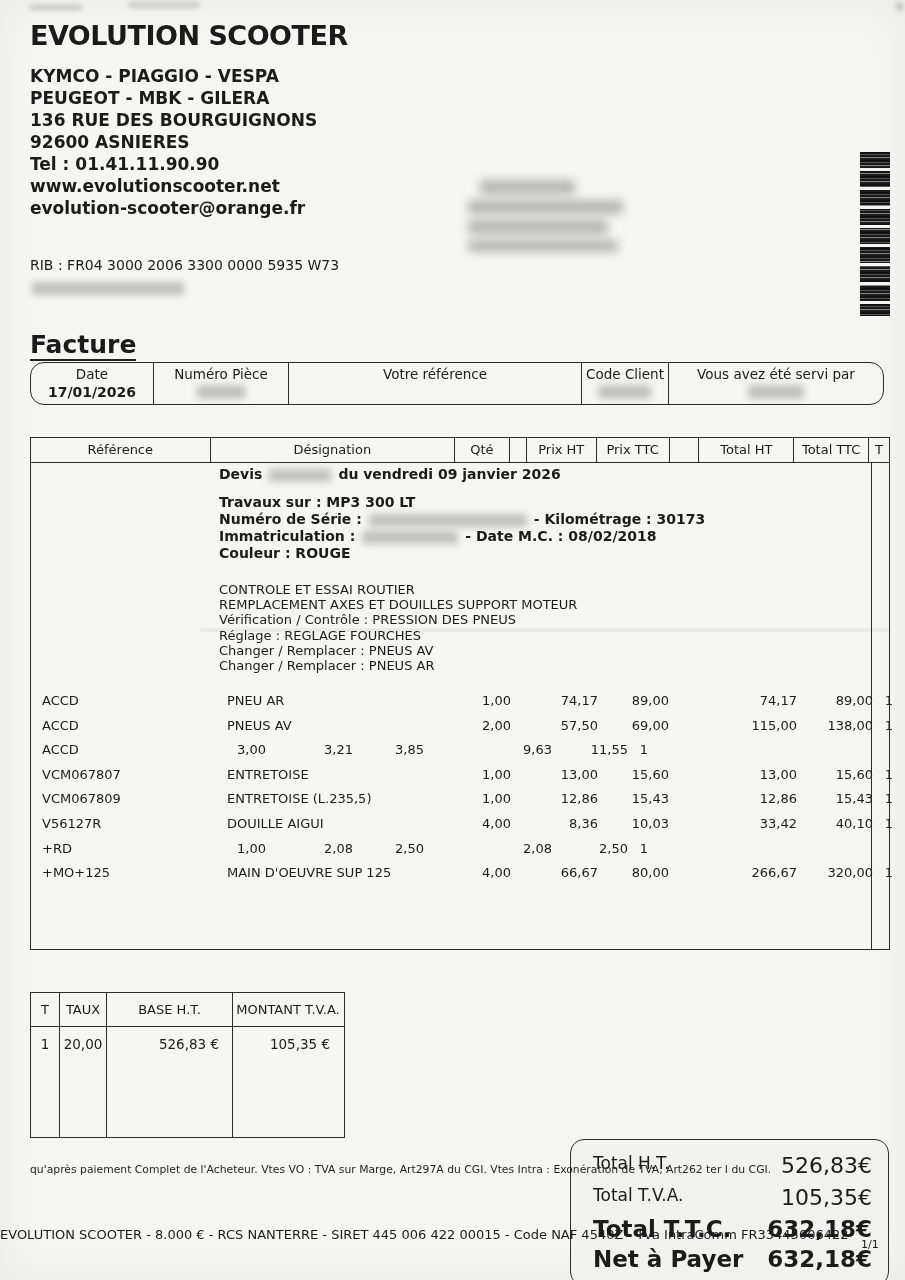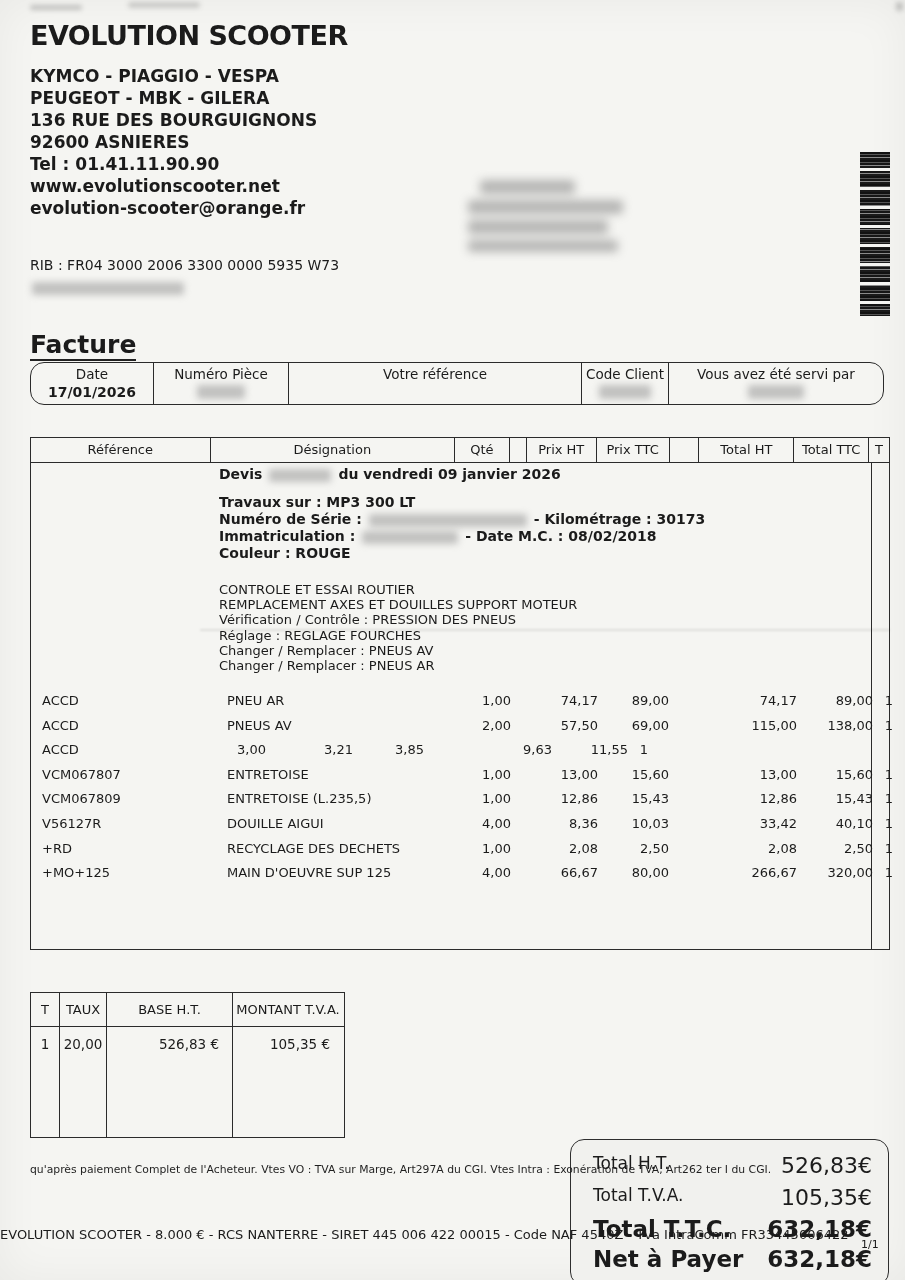--- a/index.html
+++ b/index.html
@@ -278,21 +278,20 @@
             <div class="c-pht">8,36</div>
             <div class="c-pttc">10,03</div>
             <div class="c-sp2"></div>
             <div class="c-tht">33,42</div>
             <div class="c-tttc">40,10</div>
             <div class="c-t">1</div>
           </div>
 
           <div class="item-row">
             <div class="c-ref">+RD</div>
-            <div class="c-des">RECYCLAGE DES DECHETS</div>
             <div class="c-qte">1,00</div>
             <div class="c-sp1"></div>
             <div class="c-pht">2,08</div>
             <div class="c-pttc">2,50</div>
             <div class="c-sp2"></div>
             <div class="c-tht">2,08</div>
             <div class="c-tttc">2,50</div>
             <div class="c-t">1</div>
           </div>
 

